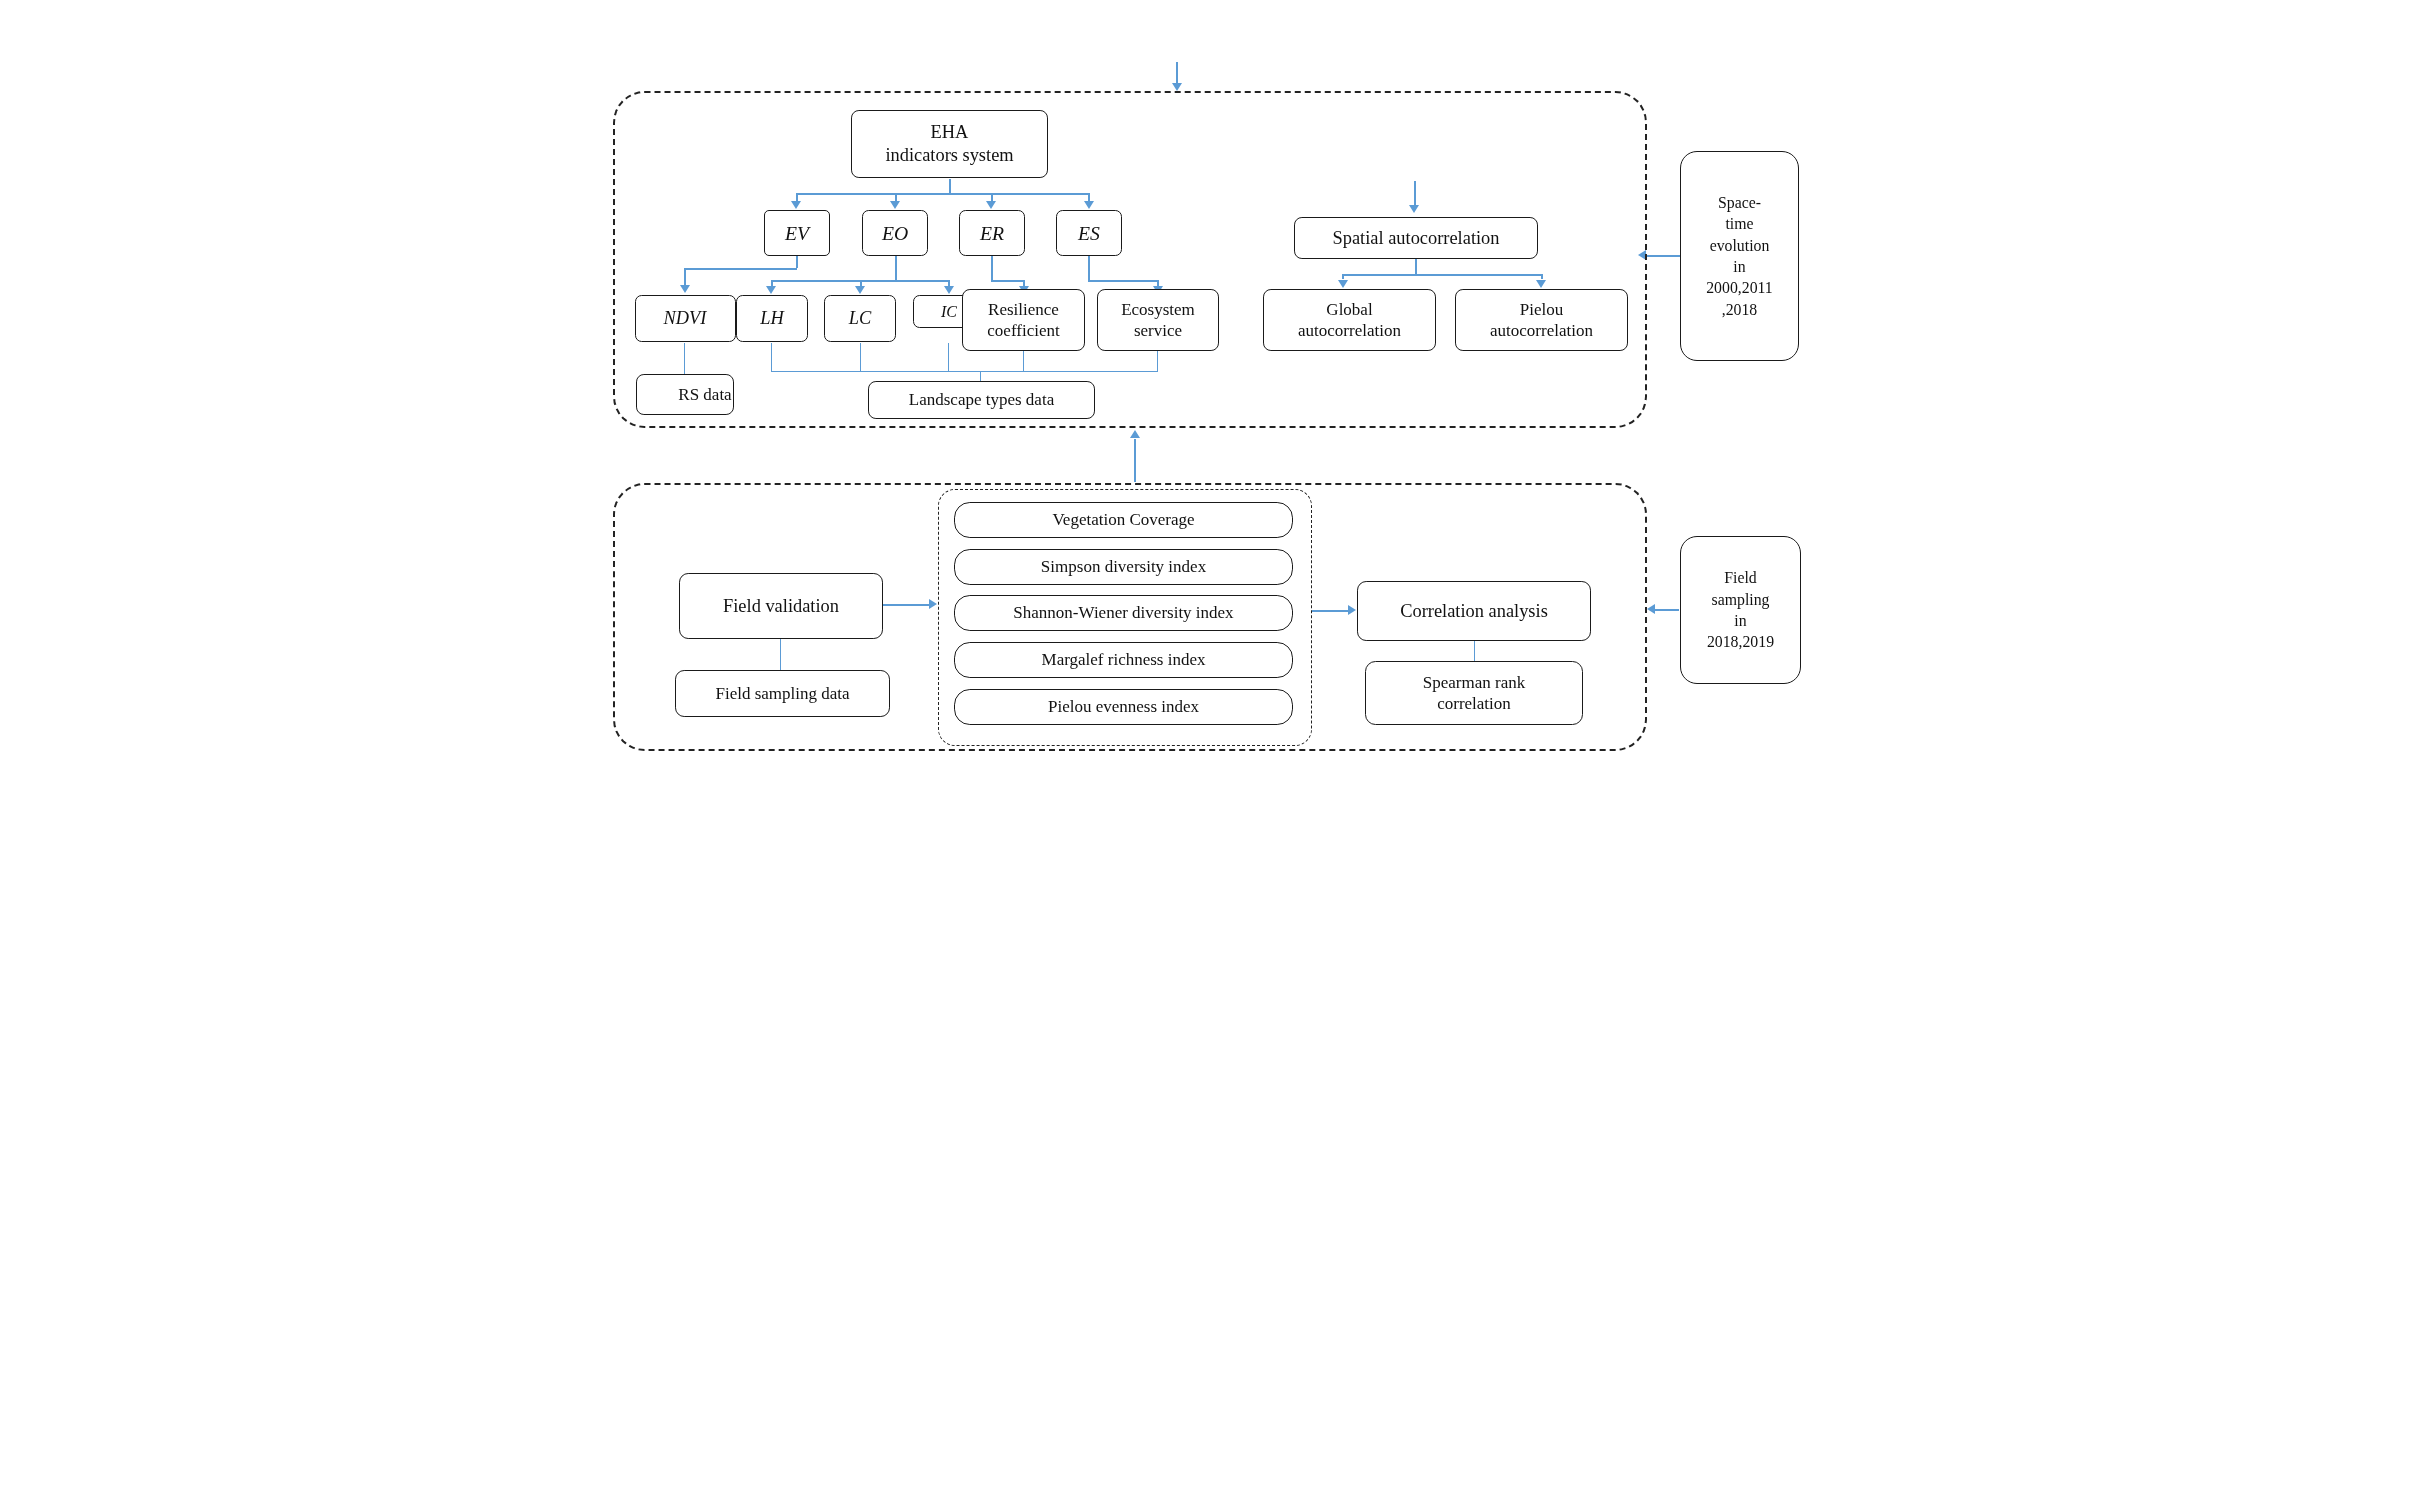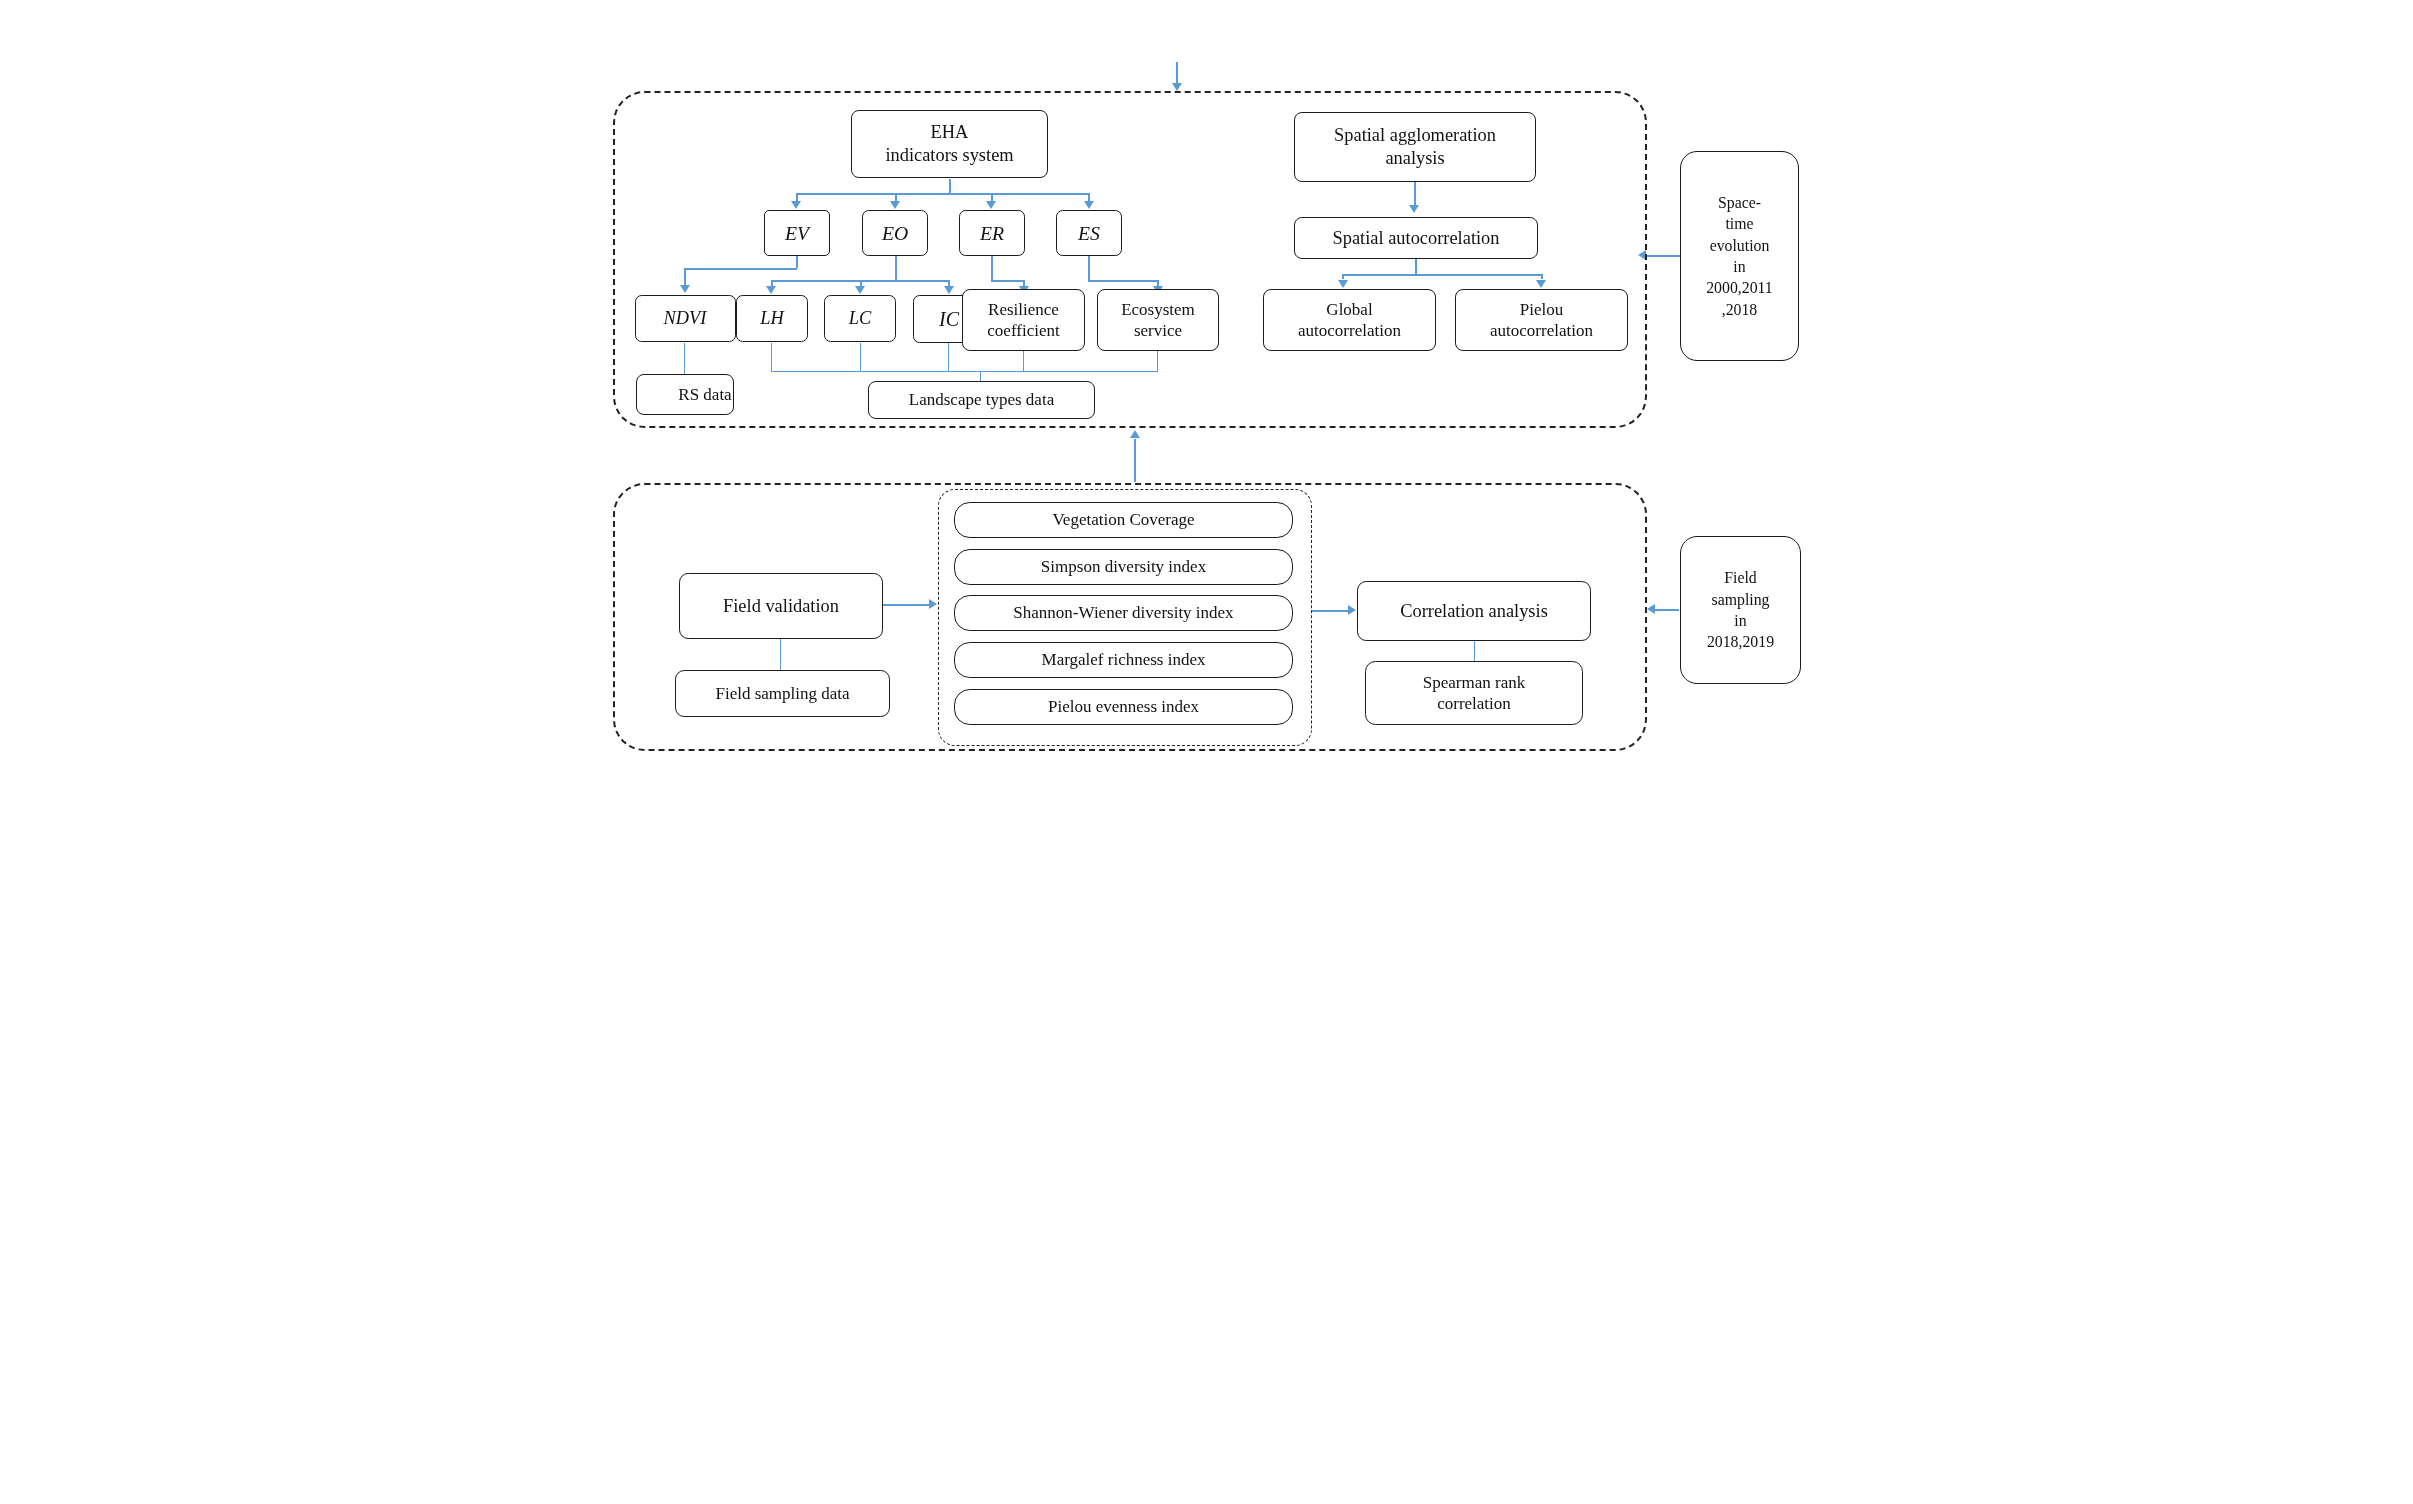--- a/index.html
+++ b/index.html
@@ -150,44 +150,40 @@
 
   <div class="box italic" style="left:31.5px;top:295px;width:101px;height:47px;font-size:18.4px;border-radius:6.6px;">
     <div>NDVI</div>
   </div>
   <div class="box italic" style="left:133px;top:295px;width:72px;height:47px;font-size:18.4px;border-radius:6.6px;">
     <div>LH</div>
   </div>
   <div class="box italic" style="left:221px;top:295px;width:72px;height:47px;font-size:18.4px;border-radius:6.6px;">
     <div>LC</div>
   </div>
-  <div class="box italic" style="left:310px;top:295px;width:72px;height:48px;font-size:20px;border-radius:6.6px;">
+  <div class="box italic" style="left:310px;top:295px;width:72px;height:33px;font-size:16px;border-radius:6.6px;">
     <div>IC</div>
   </div>
 
   <div class="box" style="left:359px;top:289px;width:123px;height:62px;font-size:17px;">
     <div>Resilience</div>
     <div>coefficient</div>
   </div>
   <div class="box" style="left:494px;top:289px;width:122px;height:62px;font-size:17px;">
     <div>Ecosystem</div>
     <div>service</div>
   </div>
 
   <div class="box" style="left:33px;top:374px;width:98px;height:41px;font-size:17px;padding-left:40px;">
     <div>RS data</div>
   </div>
   <div class="box" style="left:265px;top:381px;width:227px;height:38px;font-size:17px;">
     <div>Landscape types data</div>
   </div>
 
-  <div class="box" style="left:691px;top:112px;width:242px;height:70px;font-size:18.4px;">
-    <div>Spatial agglomeration</div>
-    <div>analysis</div>
-  </div>
   <div class="box" style="left:691px;top:217px;width:244px;height:42px;font-size:18.4px;">
     <div>Spatial autocorrelation</div>
   </div>
   <div class="box" style="left:653px;top:289px;width:173px;height:62px;font-size:17px;margin-left:7px;">
     <div>Global</div>
     <div>autocorrelation</div>
   </div>
   <div class="box" style="left:852px;top:289px;width:173px;height:62px;font-size:17px;">
     <div>Pielou</div>
     <div>autocorrelation</div>

